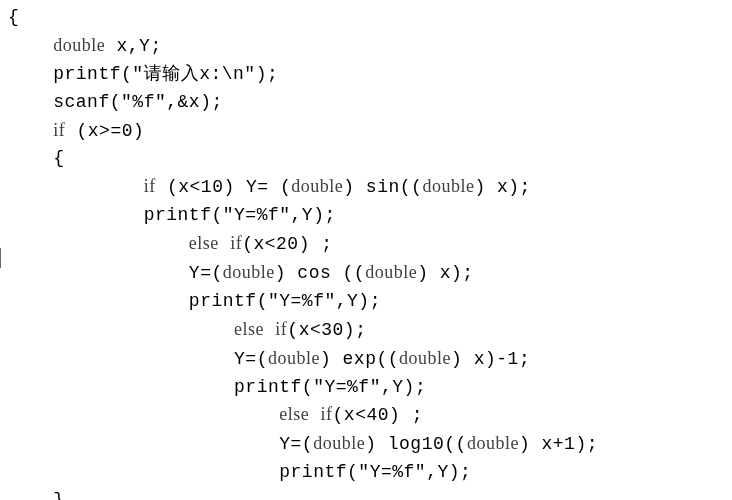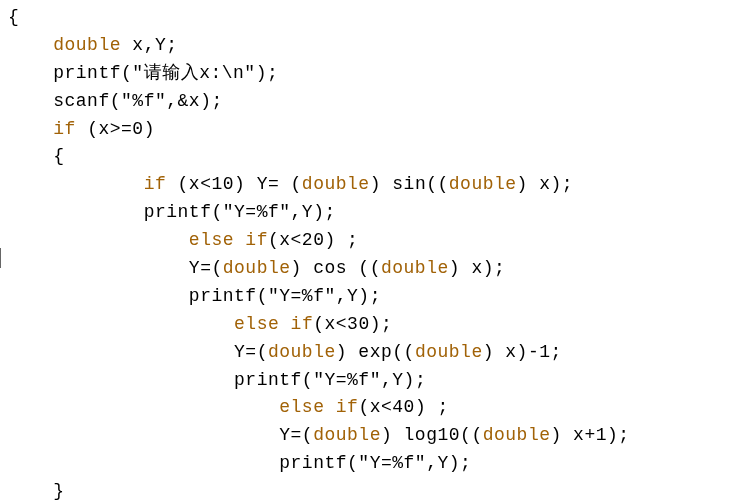--- a/index.html
+++ b/index.html
@@ -16,21 +16,21 @@
   }
   .editor {
     padding: 4px 0 4px 8px;
     width: 724px;
     height: 492px;
     box-sizing: content-box;
     color: #000000;
     white-space: pre;
     letter-spacing: 0.5px;
   }
-  .kw { color: #a16207; }  
+  .kw { color: #404040; font-family: Liberation Serif, serif; }  
   .cursor-mark {
     position: absolute;
     left: 0px;
     top: 248px;
     width: 2px;
     height: 20px;
     border-left: 1px solid #666;
   }
   .line { display: block; }
 </style>

